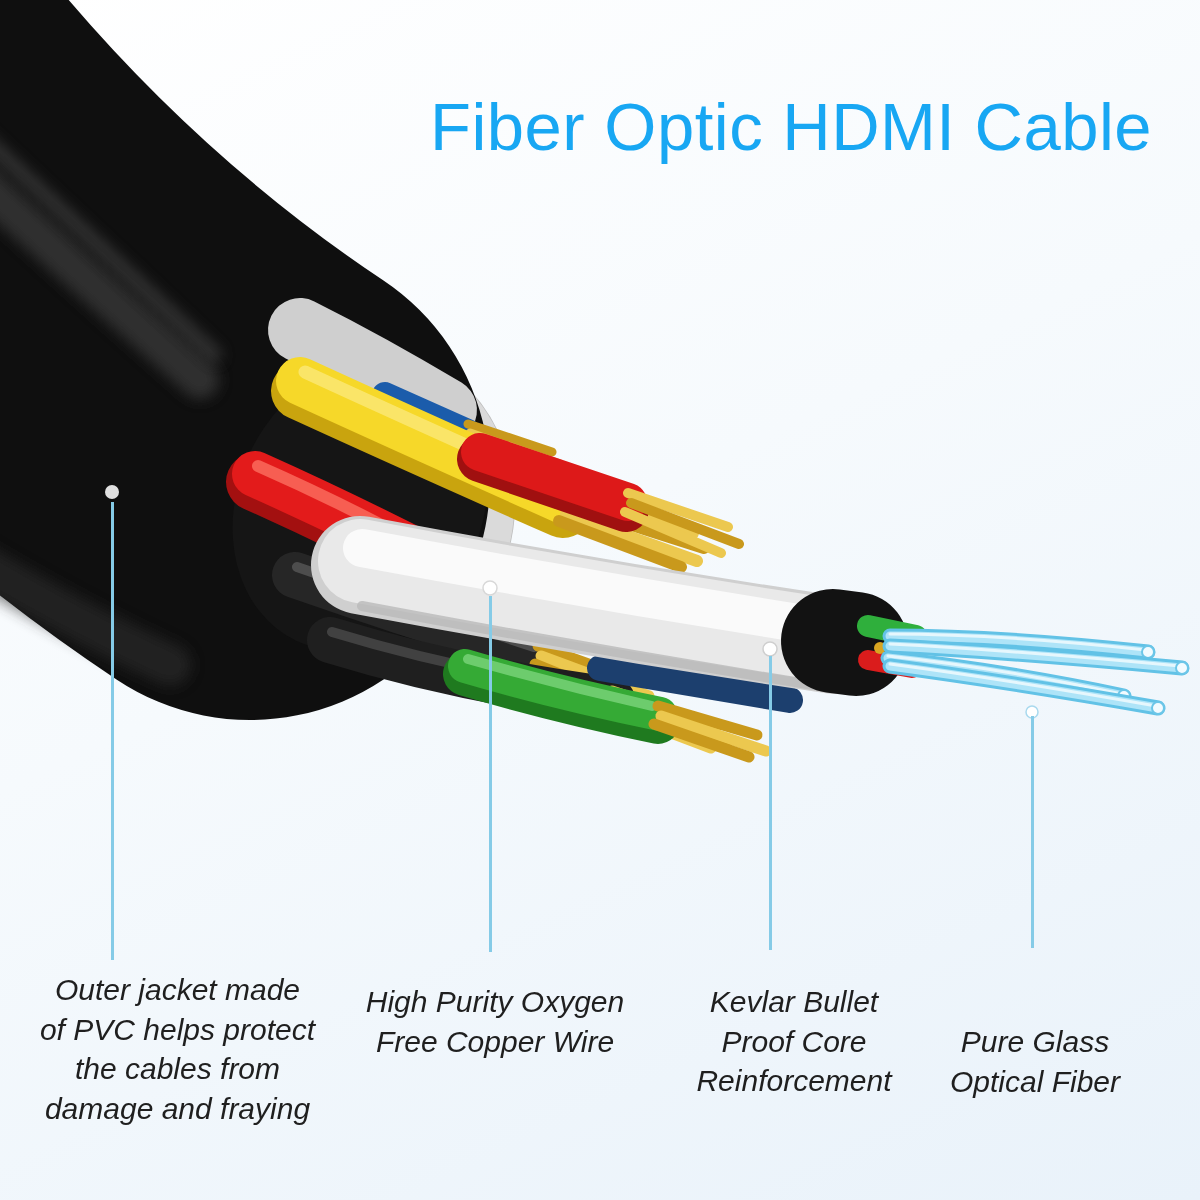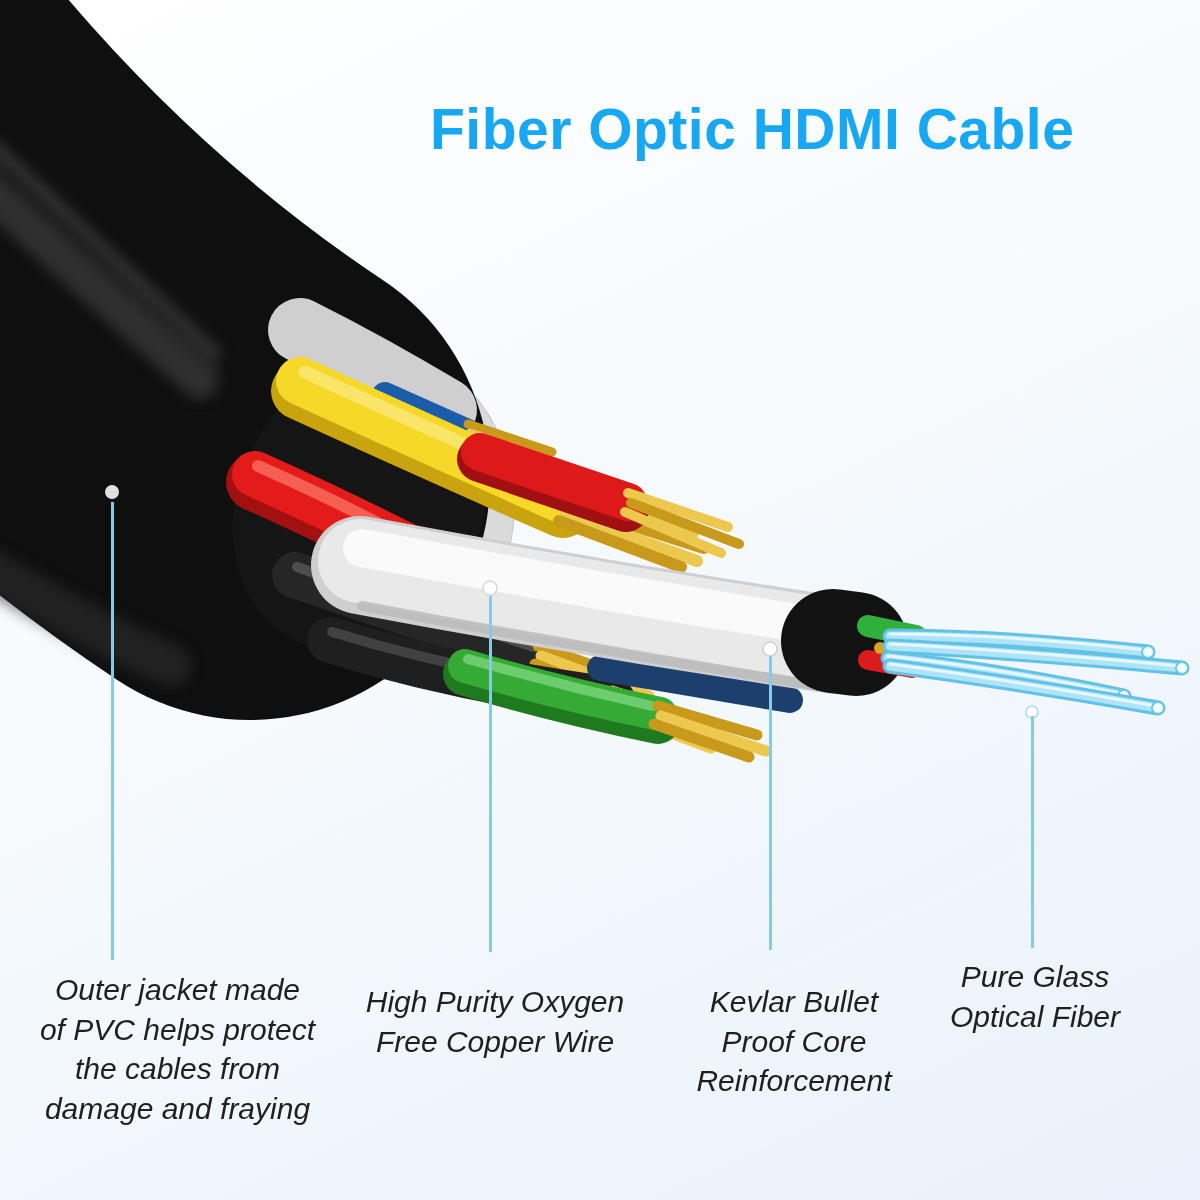--- a/index.html
+++ b/index.html
@@ -2,38 +2,38 @@
 <html><head>
 <meta charset="utf-8">
 <style>
   html,body{margin:0;padding:0;}
   body{font-family:"Liberation Sans", sans-serif;}
   .stage{
     position:relative;width:1200px;height:1200px;overflow:hidden;
     background:linear-gradient(155deg,#ffffff 0%,#f6fafd 45%,#e9f2fa 100%);
   }
   .page-title{
-    position:absolute;left:430px;top:96px;width:720px;
-    font-size:57px;font-weight:700;color:#18a7f3;
+    position:absolute;left:430px;top:88px;width:720px;
+    font-size:67px;font-weight:400;color:#18a7f3;
     letter-spacing:0.5px;white-space:nowrap;
   }
   .illustration{position:absolute;left:0;top:0;width:1200px;height:1200px;}
   .callout-line{position:absolute;width:3px;background:#85cbe7;}
   .callout-label{
     position:absolute;color:#1f1f1f;font-size:30px;line-height:1.32;
     text-align:center;white-space:pre-line;font-style:italic;
   }
   #line-1{left:111px;top:502px;height:458px;}
   #line-2{left:489px;top:596px;height:356px;}
   #line-3{left:769px;top:656px;height:294px;}
   #line-4{left:1031px;top:716px;height:232px;}
   #label-1{left:20px;top:970px;width:315px;}
   #label-2{left:340px;top:982px;width:310px;}
   #label-3{left:679px;top:982px;width:230px;}
-  #label-4{left:905px;top:957px;width:260px;}
+  #label-4{left:905px;top:1022px;width:260px;}
   .strand{fill:none;stroke-linecap:round;}
   .g1{stroke:#c9991c;}
   .g2{stroke:#ecc84f;}
   .wire{fill:none;stroke-linecap:round;}
 </style>
 </head>
 <body>
 
 <div class="stage">
 

